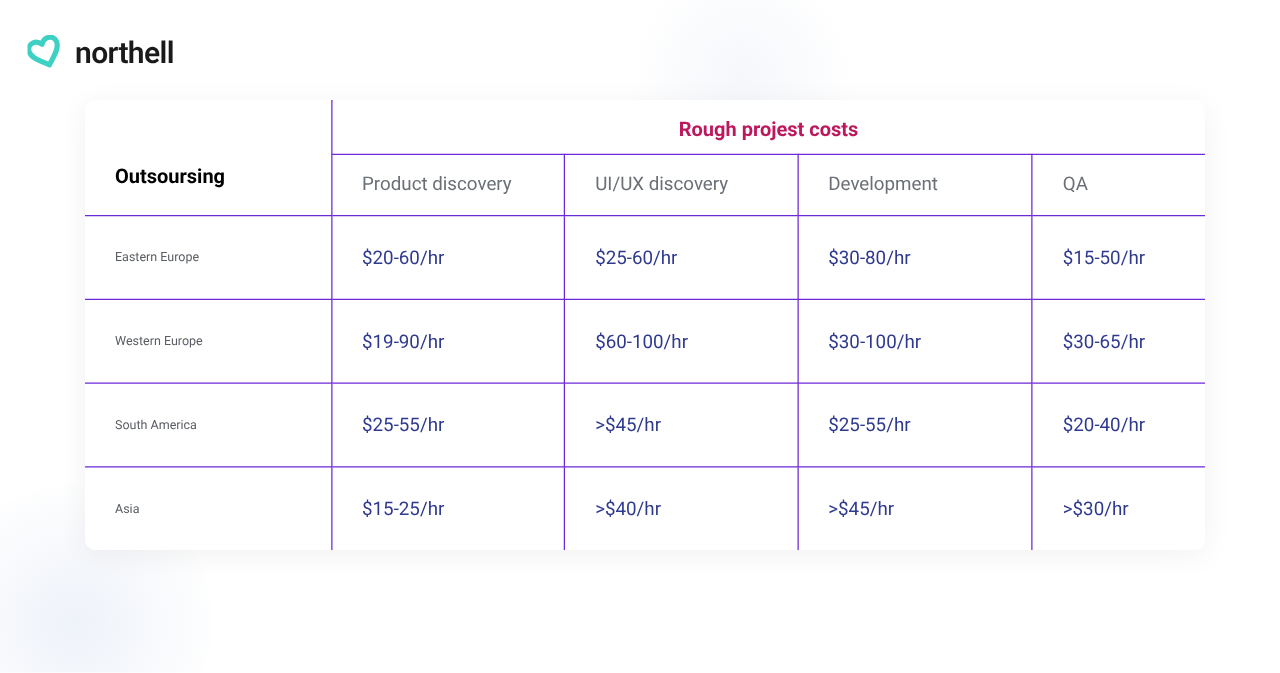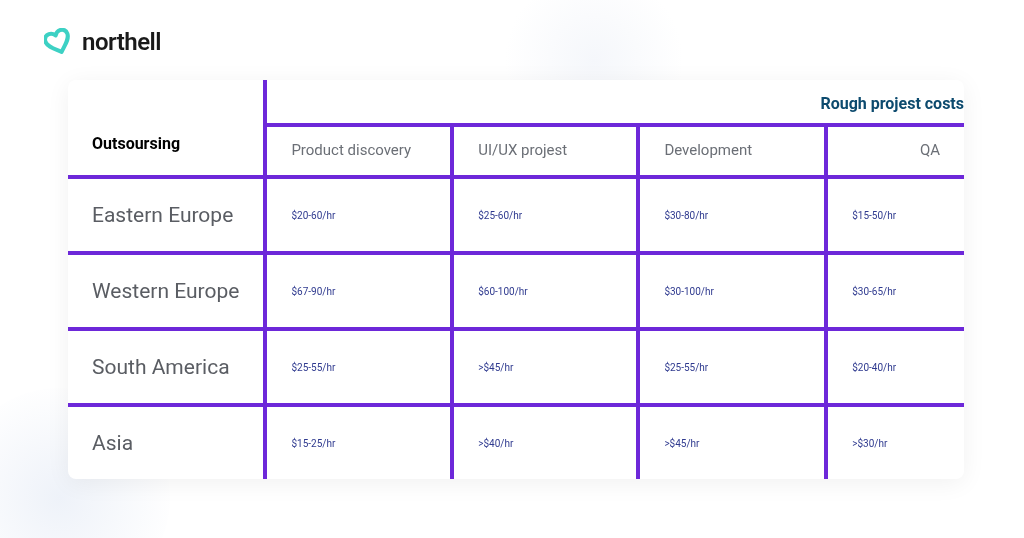--- a/index.html
+++ b/index.html
@@ -31,21 +31,21 @@
       height: 220px;
       border-radius: 50%;
       background: radial-gradient(circle at center, #eef2f9 0%, #ffffff 75%);
       bottom: -70px;
       left: -50px;
       z-index: 0;
     }
     .logo {
       position: absolute;
       top: 28px;
-      left: 44px;
+      left: 22px;
       display: flex;
       align-items: center;
       gap: 10px;
       z-index: 2;
     }
     .logo-mark {
       width: 28px;
       height: 28px;
     }
     .logo-text {
@@ -63,21 +63,21 @@
       border-radius: 8px;
       box-shadow: 0 4px 24px rgba(0,0,0,0.06);
       z-index: 1;
       overflow: hidden;
     }
     table {
       width: 100%;
       border-collapse: collapse;
     }
     th, td {
-      border: 4px solid #6d28d9;
+      border: 1px solid #6d28d9;
       padding: 0;
       text-align: left;
       vertical-align: middle;
     }
     tr:first-child th {
       border-top: none;
     }
     tr th:first-child, tr td:first-child {
       border-left: none;
     }
@@ -89,49 +89,49 @@
     }
     .corner-cell {
       width: 200px;
       padding: 22px 24px;
       font-weight: 700;
       font-size: 16px;
       color: #000000;
       vertical-align: bottom;
     }
     .spanner {
-      text-align: right;
+      text-align: center;
       font-weight: 700;
       font-size: 16px;
-      color: #0c4a6e;
+      color: #be185d;
       padding: 14px 0 10px;
     }
     .col-head {
       padding: 14px 24px 16px;
       font-weight: 400;
       font-size: 15px;
       color: #6b6f76;
       text-align: left;
     }
     .row-head {
       padding: 24px;
       font-weight: 400;
-      font-size: 21px;
+      font-size: 10px;
       color: #5a5d63;
     }
     .data-cell {
       padding: 24px;
-      font-size: 10px;
+      font-size: 15px;
       color: #2f3a8f;
       font-weight: 400;
     }
     .col-pd { width: 190px; }
     .col-ui { width: 190px; }
     .col-dev { width: 190px; margin-left: 39px; }
-    .col-qa { width: 140px; text-align: right; }
+    .col-qa { width: 140px; }
   </style>
 </head>
 <body>
 
 <div class="bg-circle-1"></div>
 <div class="bg-circle-2"></div>
 
 <div class="logo">
   <span class="logo-mark">
     <svg viewBox="0 0 48 48" width="28" height="28">
@@ -143,34 +143,34 @@
 
 <div class="card">
   <table>
     <tbody>
         <tr>
       <th class="corner-cell" rowspan="2">Outsoursing</th>
       <th class="spanner" colspan="4">Rough projest costs</th>
     </tr>
     <tr>
       <th class="col-head col-pd">Product discovery</th>
-      <th class="col-head col-ui">UI/UX projest</th>
+      <th class="col-head col-ui">UI/UX discovery</th>
       <th class="col-head col-dev">Development</th>
       <th class="col-head col-qa">QA</th>
     </tr>
     <tr>
       <td class="row-head">Eastern Europe</td>
       <td class="data-cell">$20-60/hr</td>
       <td class="data-cell">$25-60/hr</td>
       <td class="data-cell">$30-80/hr</td>
       <td class="data-cell">$15-50/hr</td>
     </tr>
     <tr>
       <td class="row-head">Western Europe</td>
-      <td class="data-cell">$67-90/hr</td>
+      <td class="data-cell">$19-90/hr</td>
       <td class="data-cell">$60-100/hr</td>
       <td class="data-cell">$30-100/hr</td>
       <td class="data-cell">$30-65/hr</td>
     </tr>
     <tr>
       <td class="row-head">South America</td>
       <td class="data-cell">$25-55/hr</td>
       <td class="data-cell">&gt;$45/hr</td>
       <td class="data-cell">$25-55/hr</td>
       <td class="data-cell">$20-40/hr</td>

